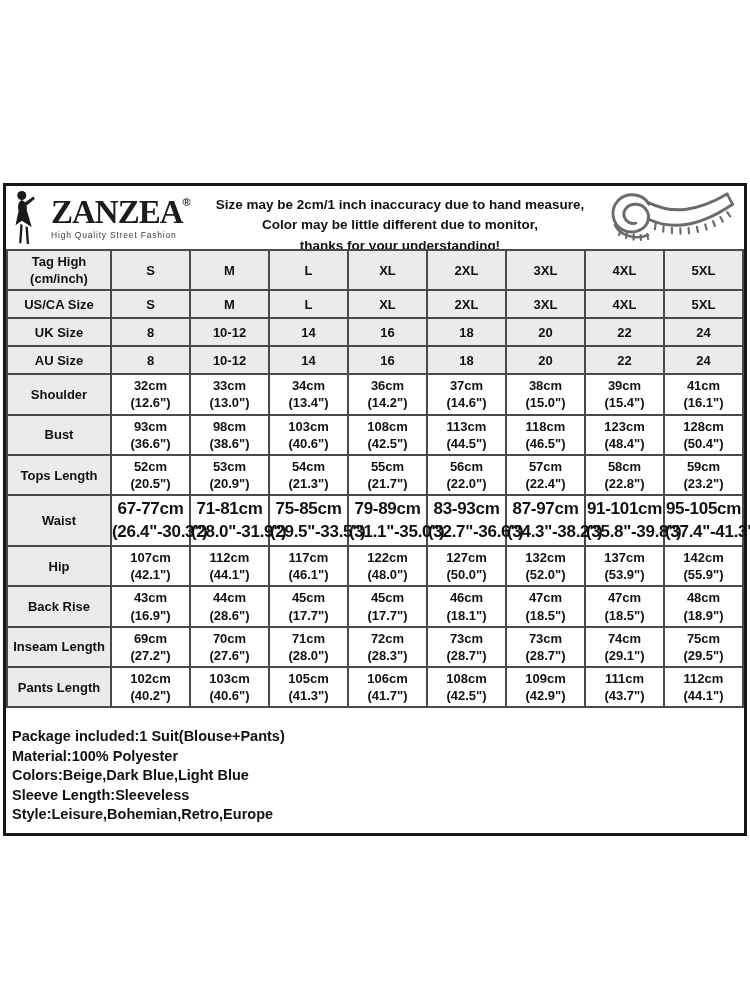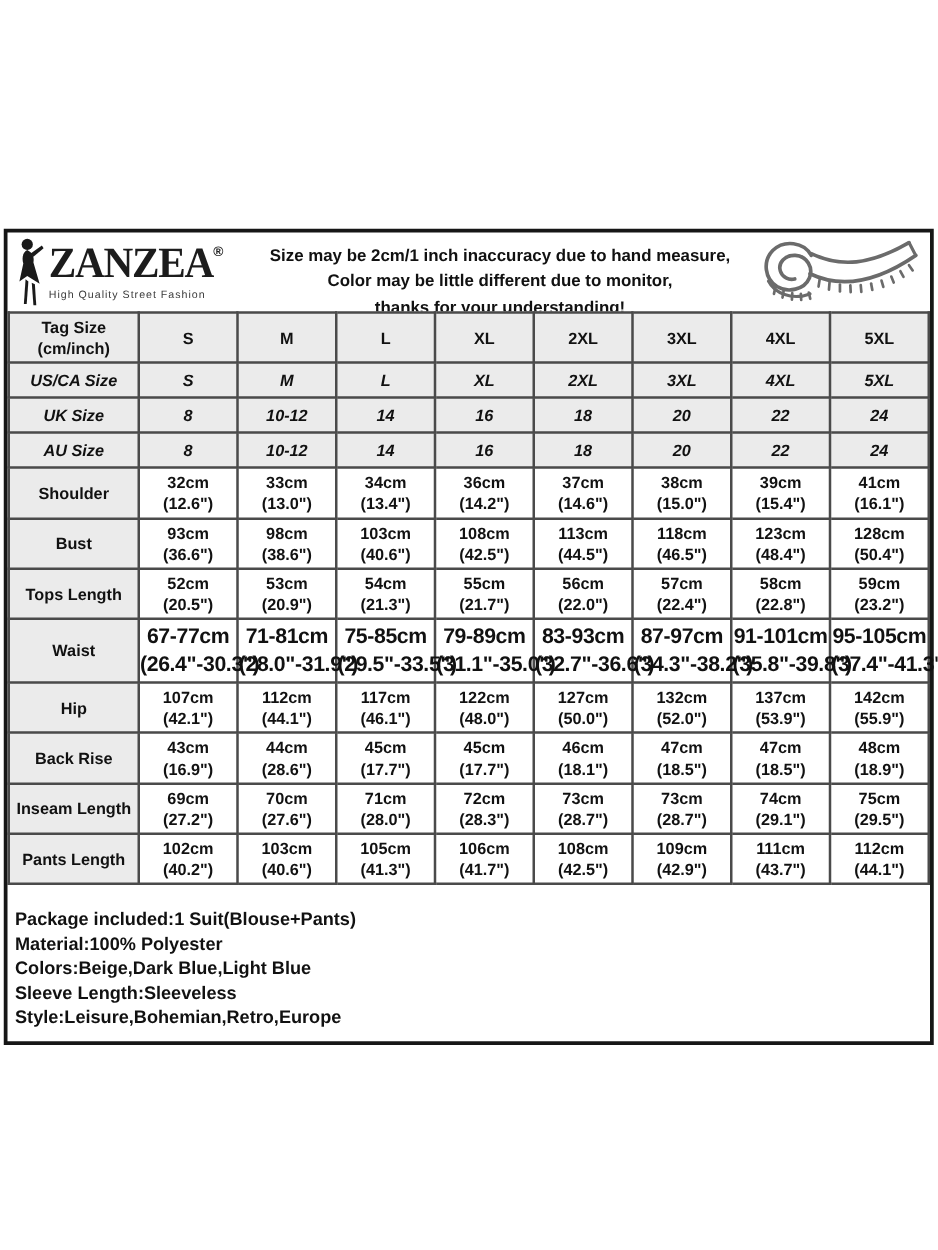--- a/index.html
+++ b/index.html
@@ -10,21 +10,21 @@
   body{
     width:750px;height:1000px;background:#ffffff;position:relative;
     font-family:"Liberation Sans",sans-serif;color:var(--ink);
   }
   .chart{
     position:absolute;left:3px;top:183px;width:744px;
     border:3px solid var(--border);background:#fff;
   }
   
   .band{display:flex;align-items:center;height:63px;overflow:hidden;}
-  .logo{width:198px;display:flex;align-items:center;padding-left:5px;gap:1px;flex:none;}
+  .logo{width:198px;display:flex;align-items:center;padding-left:5px;gap:13px;flex:none;}
   .logo-text{display:flex;flex-direction:column;line-height:1;}
   .brand-row{display:flex;align-items:flex-start;}
   .brand-name{
     font-family:"Liberation Serif",serif;font-weight:bold;font-size:33px;
     letter-spacing:-1px;color:#1c1c1c;transform:scaleY(1.05);transform-origin:left bottom;
   }
   .reg{font-size:11px;font-weight:bold;margin-top:1px;color:#1c1c1c;}
   .tagline{font-size:8.5px;color:#3a3a3a;letter-spacing:.8px;margin-top:2px;white-space:nowrap;}
   .notice{flex:1;text-align:center;font-weight:bold;font-size:13.5px;line-height:1.5;padding-top:16px;}
   .tape-wrap{width:148px;flex:none;display:flex;justify-content:center;}
@@ -34,21 +34,21 @@
   th,td{
     border:2px solid var(--grid);text-align:center;vertical-align:middle;
     font-weight:bold;font-size:13px;line-height:1.32;white-space:pre-line;
     padding:2px 0;color:var(--ink);
   }
   th{background:var(--shade);font-size:13px;}
   td.shade{background:var(--shade);}
   td.tight{font-size:17px;letter-spacing:-.3px;}
   tr{height:38px;}
   tr.hdr{height:37px;}
-  tr.compact{height:28px;font-style:italic;}
+  tr.compact{height:28px;}
   
   .details{padding:19px 6px 9px;font-size:14.5px;font-weight:600;line-height:1.34;}
   .detail-line{white-space:nowrap;}
 </style>
 </head>
 <body>
 
 <div class="chart">
 
   <div class="band">
@@ -101,21 +101,21 @@
     </div>
   </div>
 
   <table>
     <colgroup>
         <col class="c-label">
         <col span="8">
       </colgroup>
     <tbody>
         <tr class="hdr">
-          <th>Tag Size
+          <th>Tag High
 (cm/inch)</th>
           <td class="shade">S</td>
           <td class="shade">M</td>
           <td class="shade">L</td>
           <td class="shade">XL</td>
           <td class="shade">2XL</td>
           <td class="shade">3XL</td>
           <td class="shade">4XL</td>
           <td class="shade">5XL</td>
         </tr>

